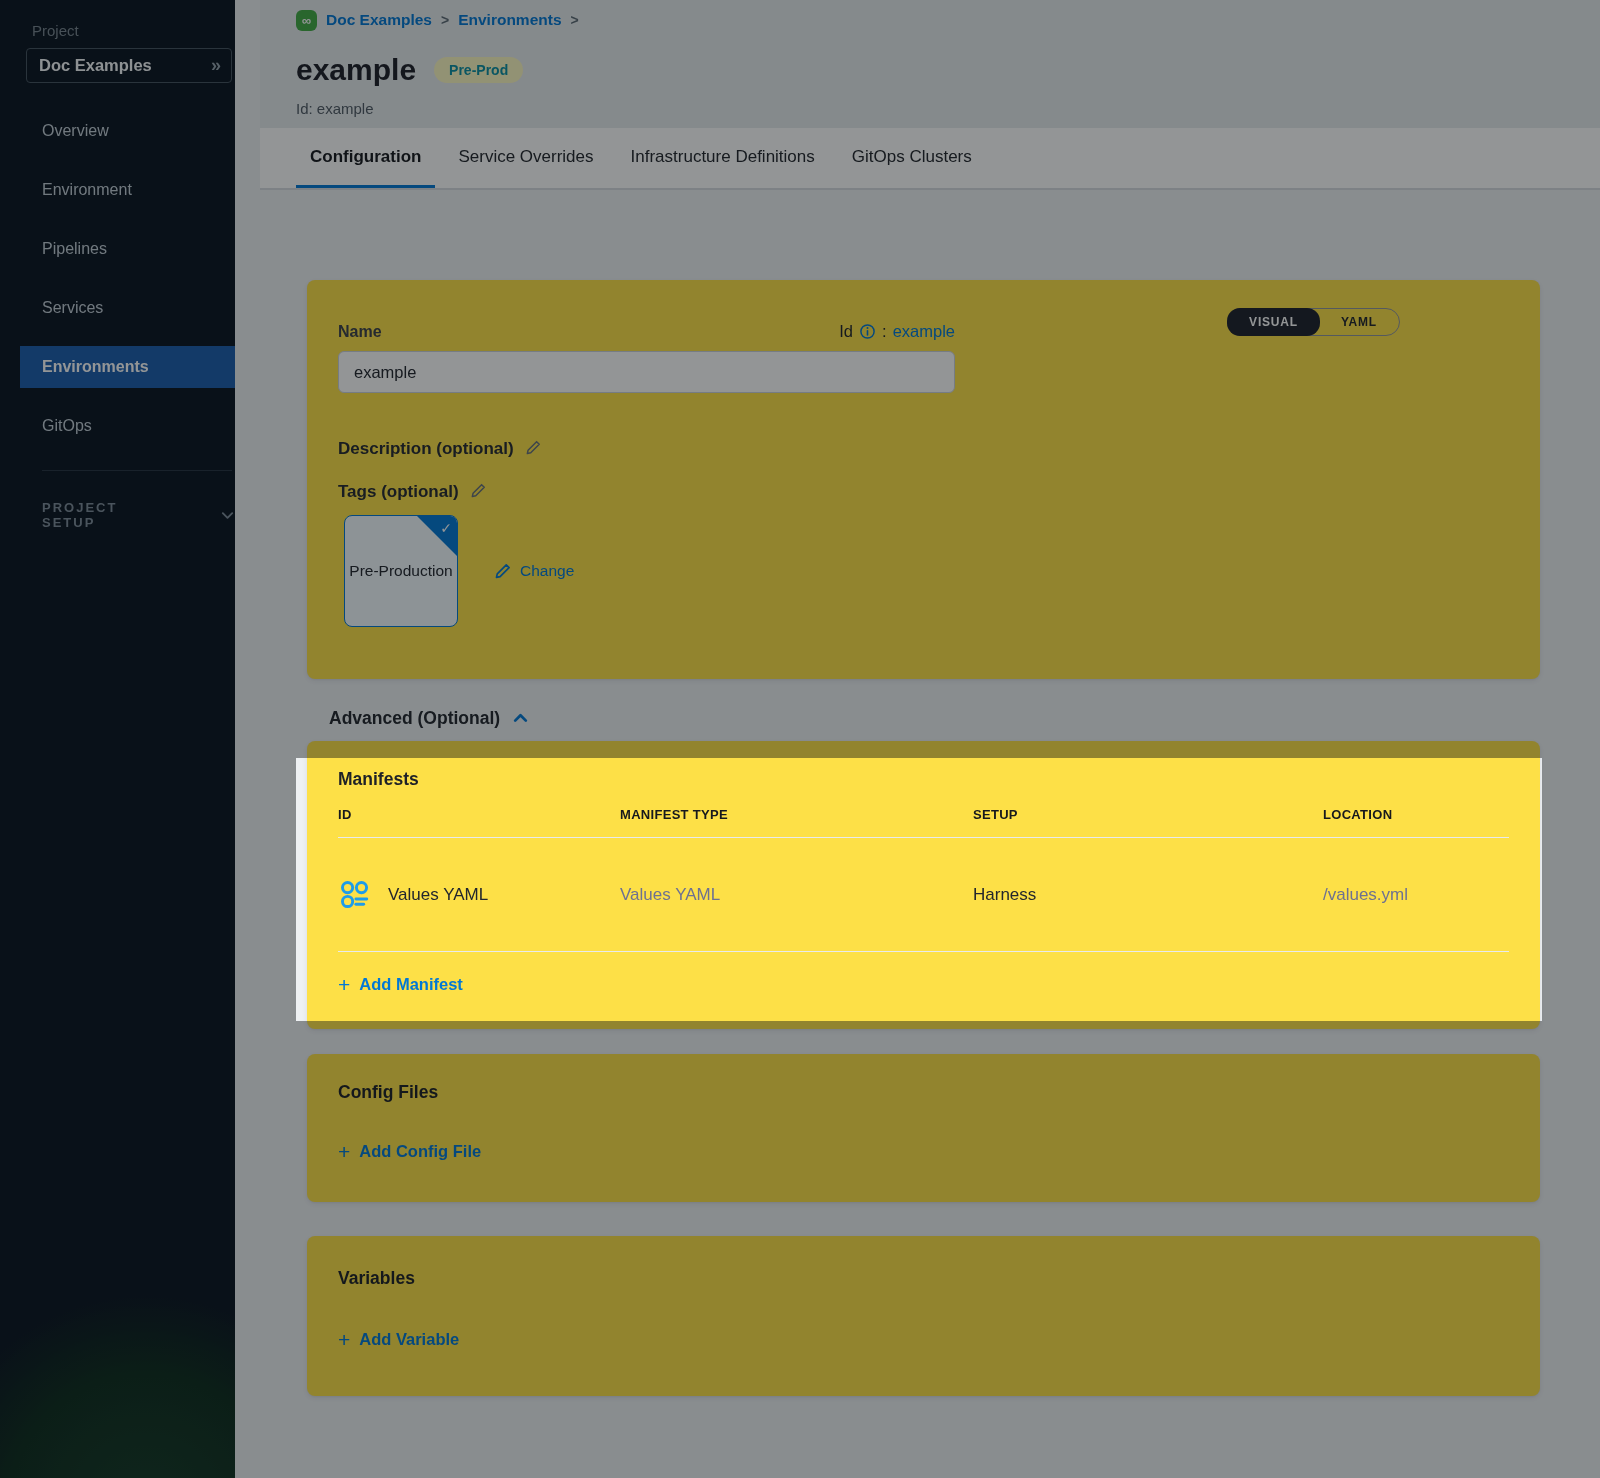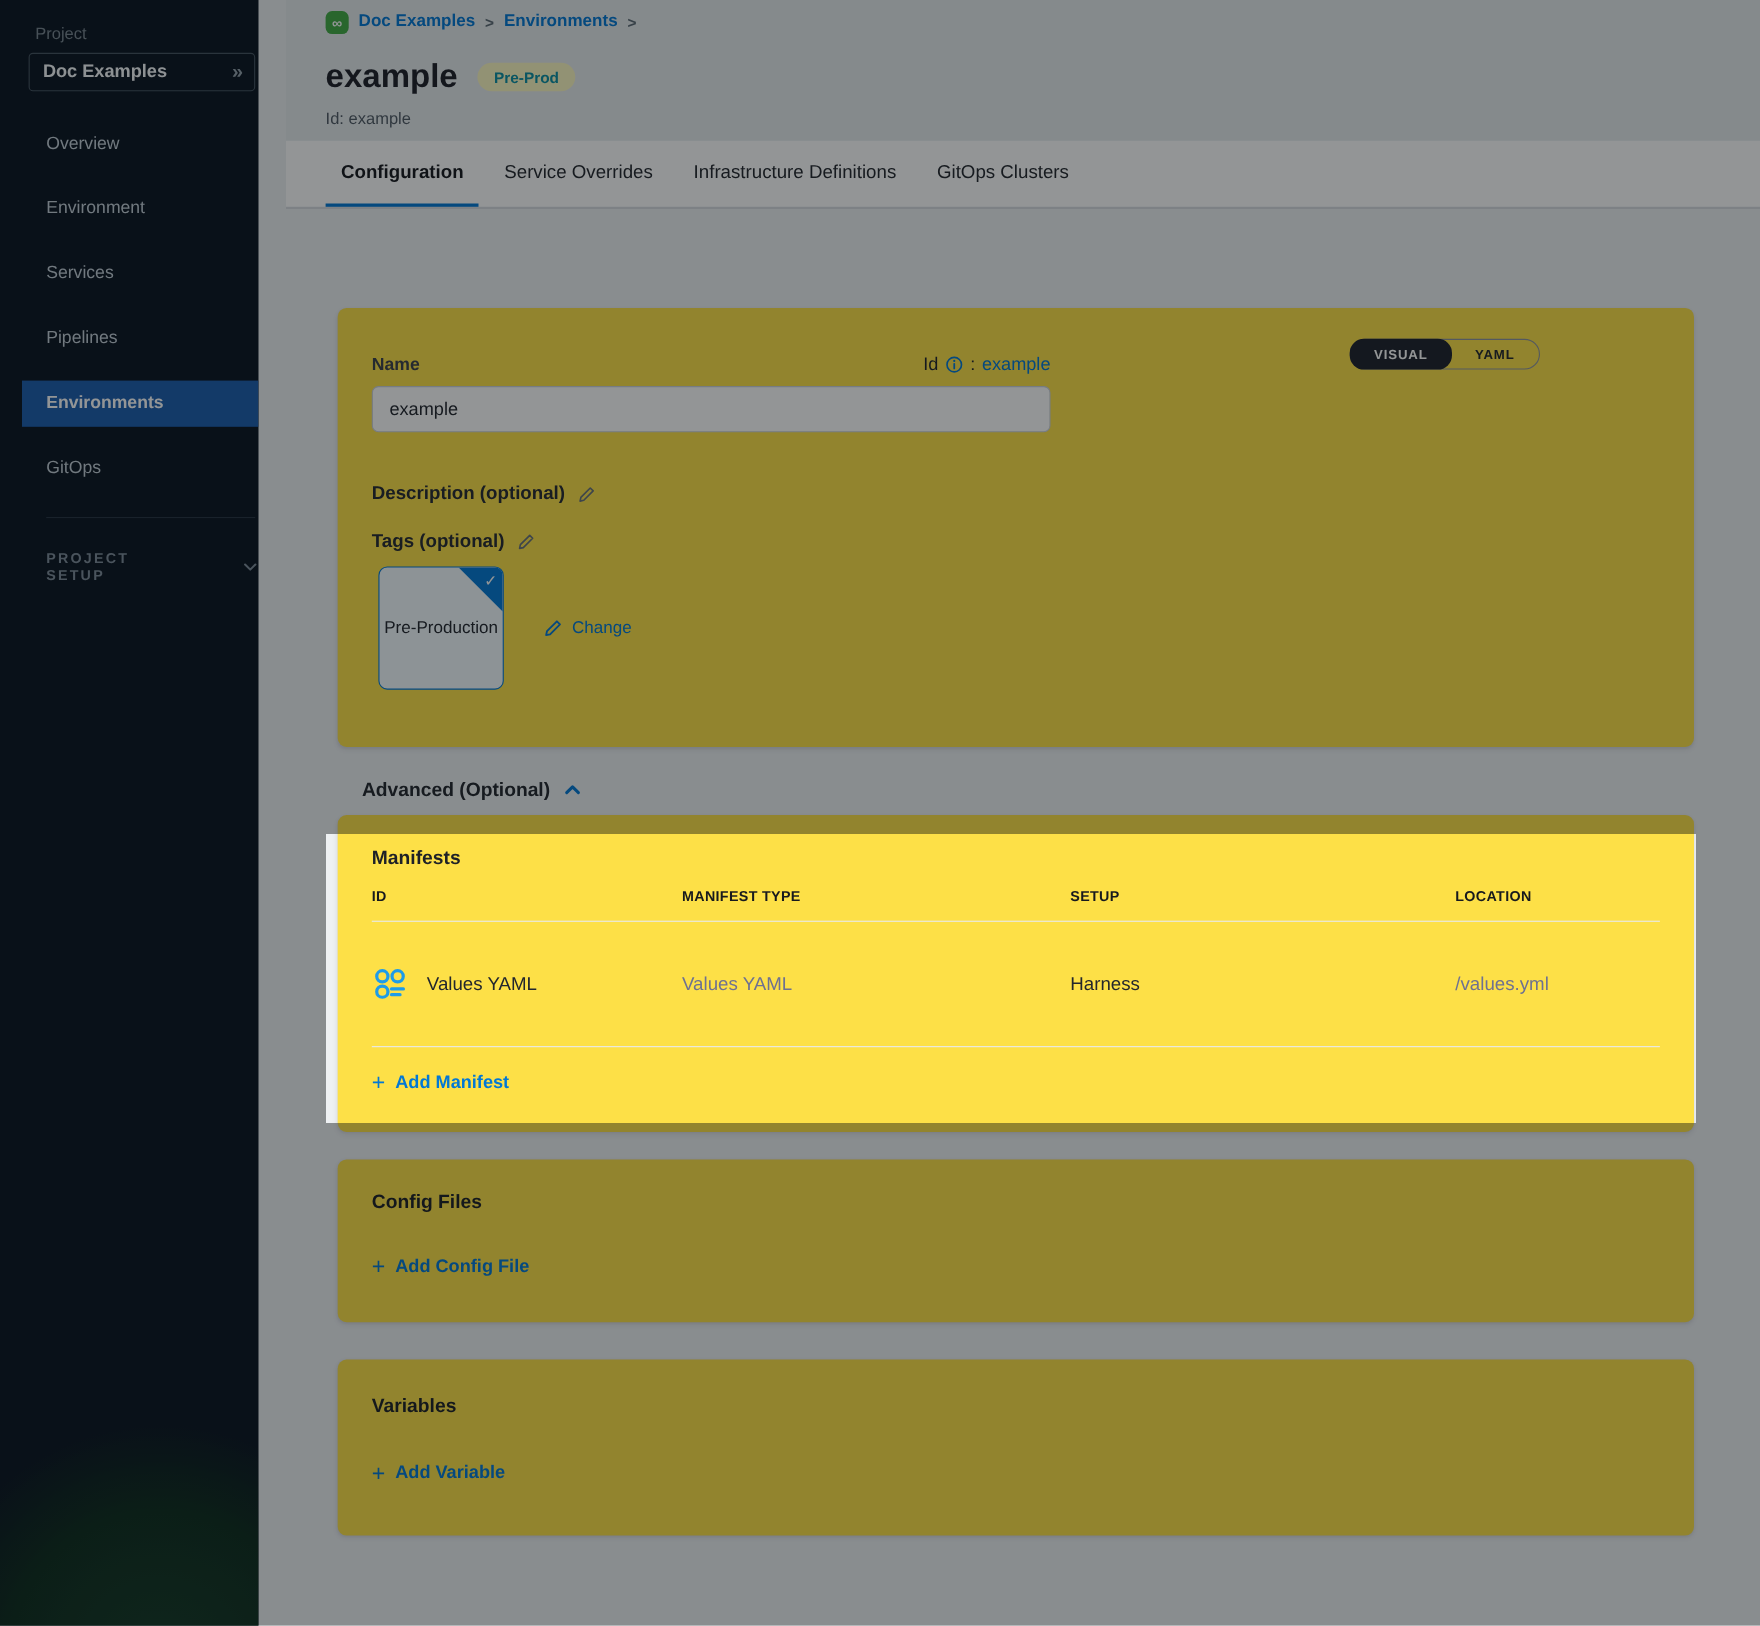--- a/index.html
+++ b/index.html
@@ -89,21 +89,21 @@
   .field-head { display:flex; justify-content:space-between; width:617px; align-items:center; }
   .lbl { font-size:16px; font-weight:600; color:#3c4049; }
   .id-chunk { display:flex; align-items:center; gap:6px; font-size:16.5px; }
   .id-chunk .idp { color:#1f232b; font-weight:500; }
   .id-chunk .idlink { color:#0278d5; font-weight:500; cursor:pointer; }
   .text-input {
     margin-top:10px; width:617px; height:42px; border:1px solid #ccd2dd; border-radius:6px;
     padding:0 15px; font-size:16.5px; color:#22262e; background:#fff;
     font-family:"Liberation Sans", sans-serif;
   }
-  .opt-row { display:flex; align-items:center; gap:11px; margin-top:46px; }
+  .opt-row { display:flex; gap:11px; margin-top:46px; }
   .opt-row.second { margin-top:23px; }
   .opt-lbl { font-size:17px; font-weight:600; color:#262a31; }
   .env-lbl { margin-top:29px; font-size:16px; font-weight:bold; color:#2b2f36; }
   .env-row { display:flex; align-items:center; margin-top:13px; }
   .env-card {
     position:relative; width:114px; height:112px; margin-left:6px;
     border:1.6px solid #0278d5; border-radius:8px; background:#f4fbff;
     display:flex; align-items:center; justify-content:center; text-align:center;
     font-size:15.5px; color:#22262e; line-height:1.5; overflow:hidden; cursor:pointer;
   }
@@ -171,24 +171,24 @@
     <span class="chev2">»</span>
   </div>
   <div class="nav">
     <div class="nav-item">
         <span>Overview</span>
       </div>
     <div class="nav-item">
         <span>Environment</span>
       </div>
     <div class="nav-item">
+        <span>Pipelines</span>
+      </div>
+    <div class="nav-item">
         <span>Services</span>
-      </div>
-    <div class="nav-item">
-        <span>Pipelines</span>
       </div>
     <div class="nav-item selected">
         <span>Environments</span>
       </div>
     <div class="nav-item">
         <span>GitOps</span>
       </div>
   </div>
   <div class="side-divider"></div>
   <div class="proj-setup">

